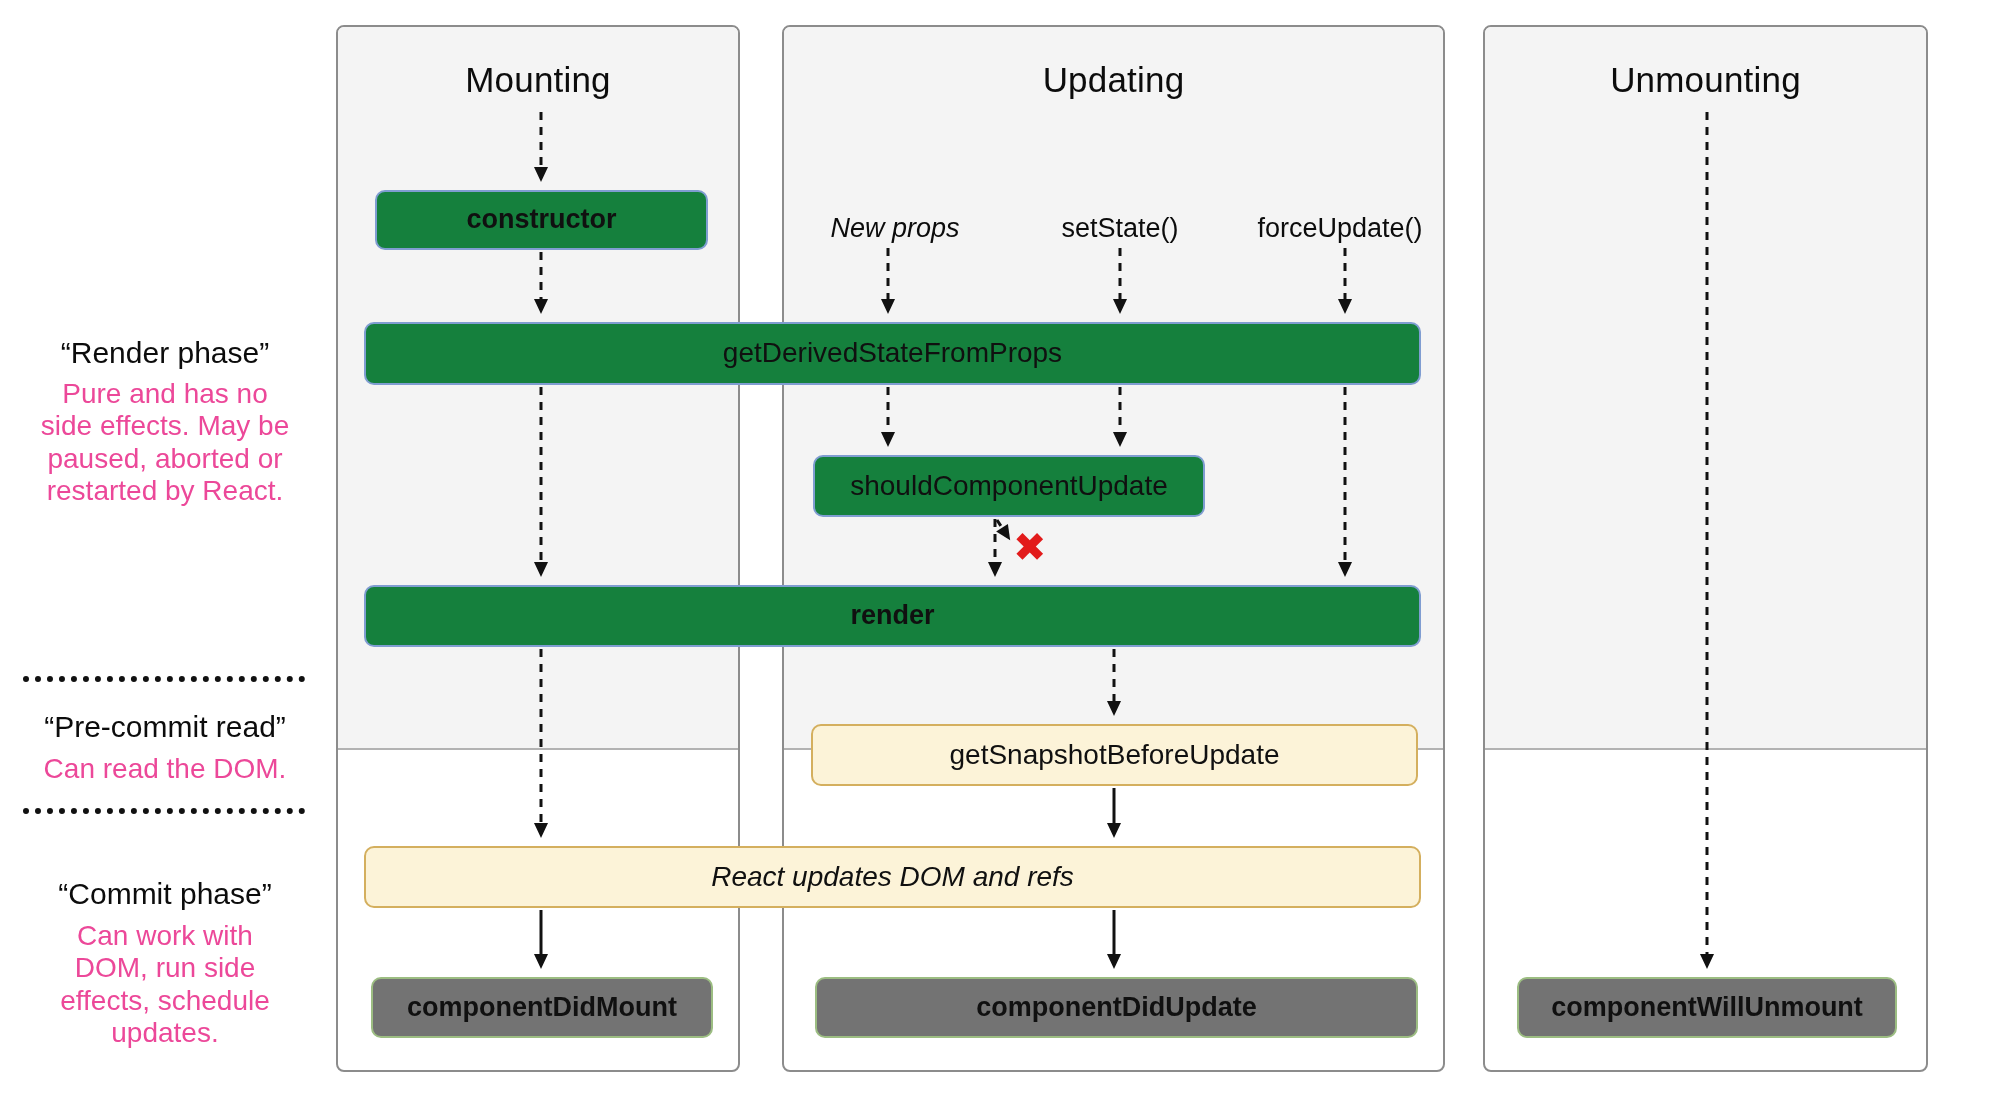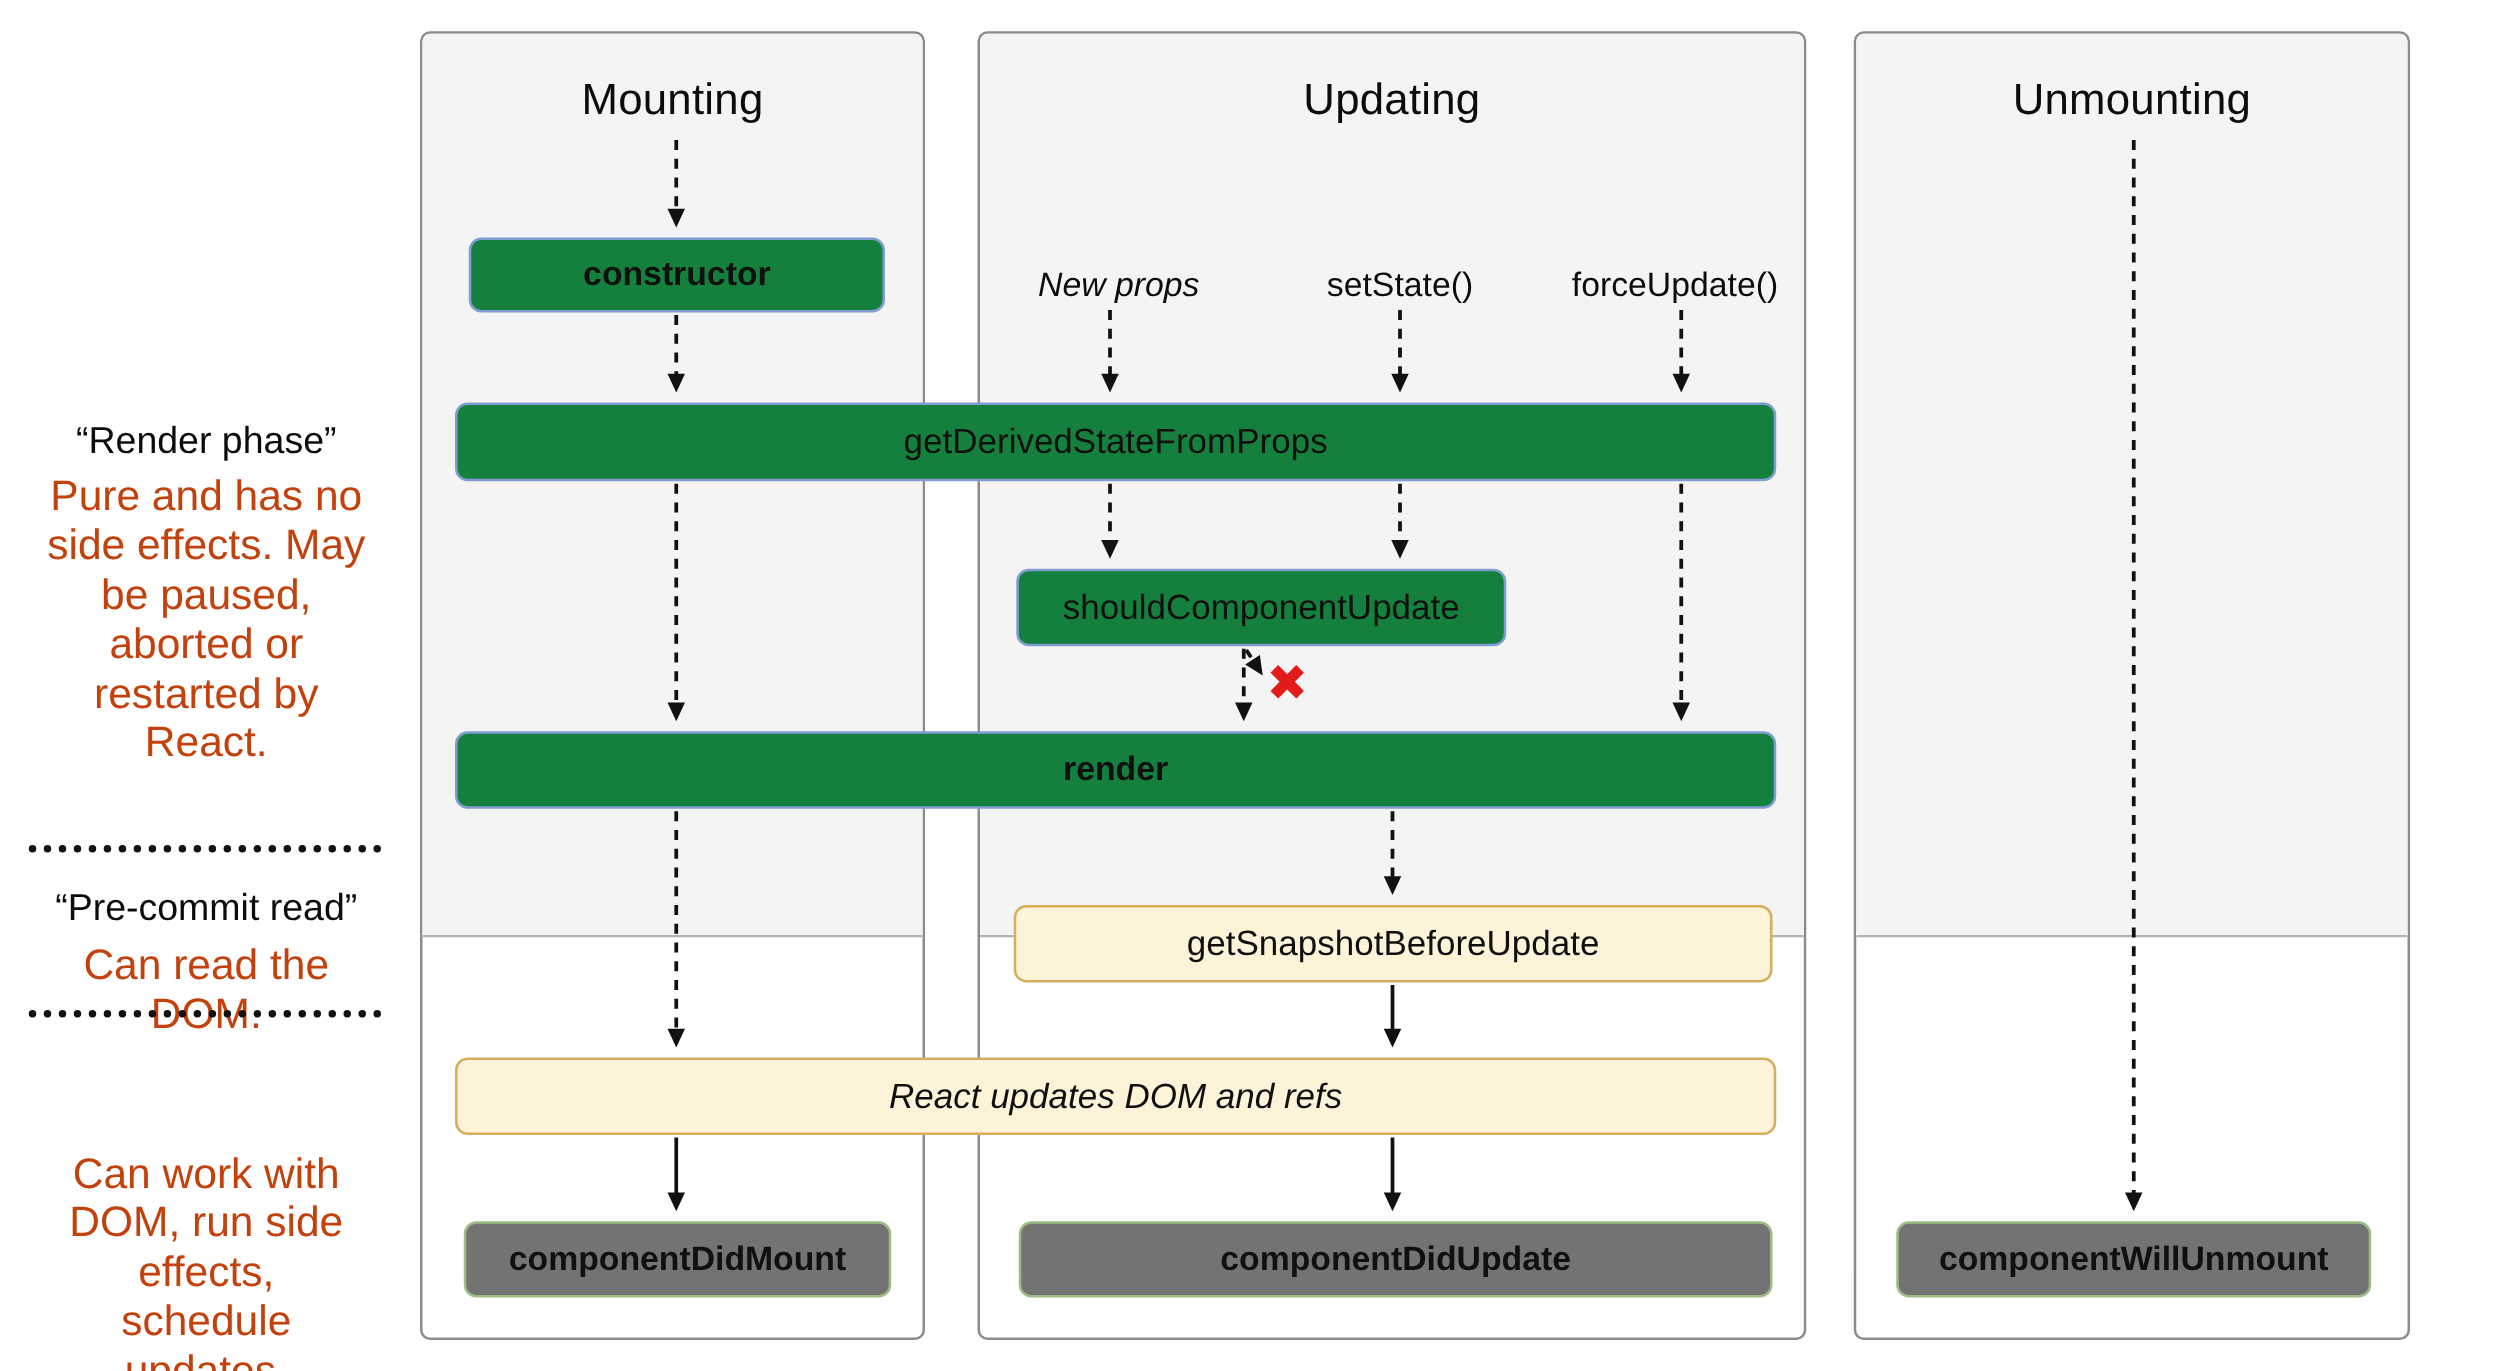--- a/index.html
+++ b/index.html
@@ -55,21 +55,21 @@
   #trigger-new-props{left:895px;}
   #trigger-set-state{left:1120px;}
   #trigger-force-update{left:1340px;}
 
   
   .phase-title{
     position:absolute;left:10px;width:310px;text-align:center;
     font-size:30px;font-weight:500;color:#0c0c0c;
   }
   .phase-desc{
-    position:absolute;text-align:center;font-size:34px;line-height:1.16;color:#c2410c;
+    position:absolute;text-align:center;font-size:28px;line-height:1.16;color:#ec4899;
   }
   #phase1-title{top:336px;}
   #phase1-desc {top:378px;left:34px;width:262px;}
   #phase2-title{top:710px;}
   #phase2-desc {top:753px;left:34px;width:262px;}
   #phase3-title{top:877px;}
   #phase3-desc {top:920px;left:40px;width:250px;}
   .phase-divider{
     position:absolute;left:23px;width:282px;height:0;
     border-top:6px dotted #111;
@@ -88,20 +88,21 @@
 <body>
 
 <div id="canvas">
 
   <div class="phase-title" id="phase1-title">“Render phase”</div>
   <div class="phase-desc" id="phase1-desc">Pure and has no side effects. May be paused, aborted or restarted by React.</div>
   <div class="phase-divider" id="divider1"></div>
   <div class="phase-title" id="phase2-title">“Pre-commit read”</div>
   <div class="phase-desc" id="phase2-desc">Can read the DOM.</div>
   <div class="phase-divider" id="divider2"></div>
+  <div class="phase-title" id="phase3-title">“Commit phase”</div>
   <div class="phase-desc" id="phase3-desc">Can work with DOM, run side effects, schedule updates.</div>
 
   <div class="column" id="col-mounting">
     <div class="gray-top"></div>
     <div class="column-title">Mounting</div>
   </div>
   <div class="column" id="col-updating">
     <div class="gray-top"></div>
     <div class="column-title">Updating</div>
   </div>

